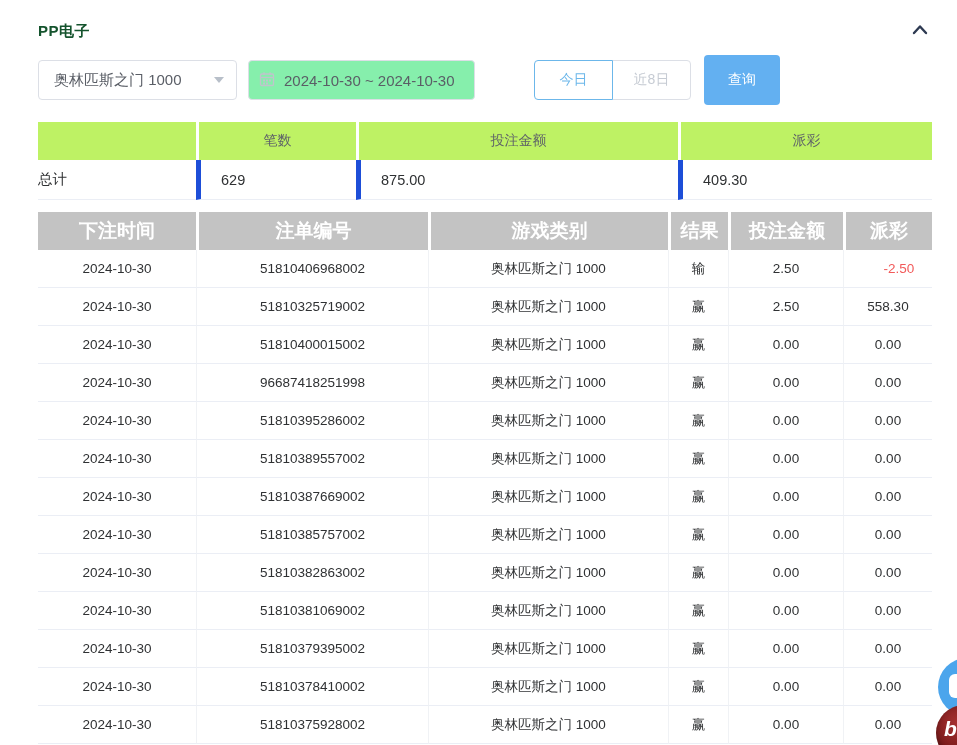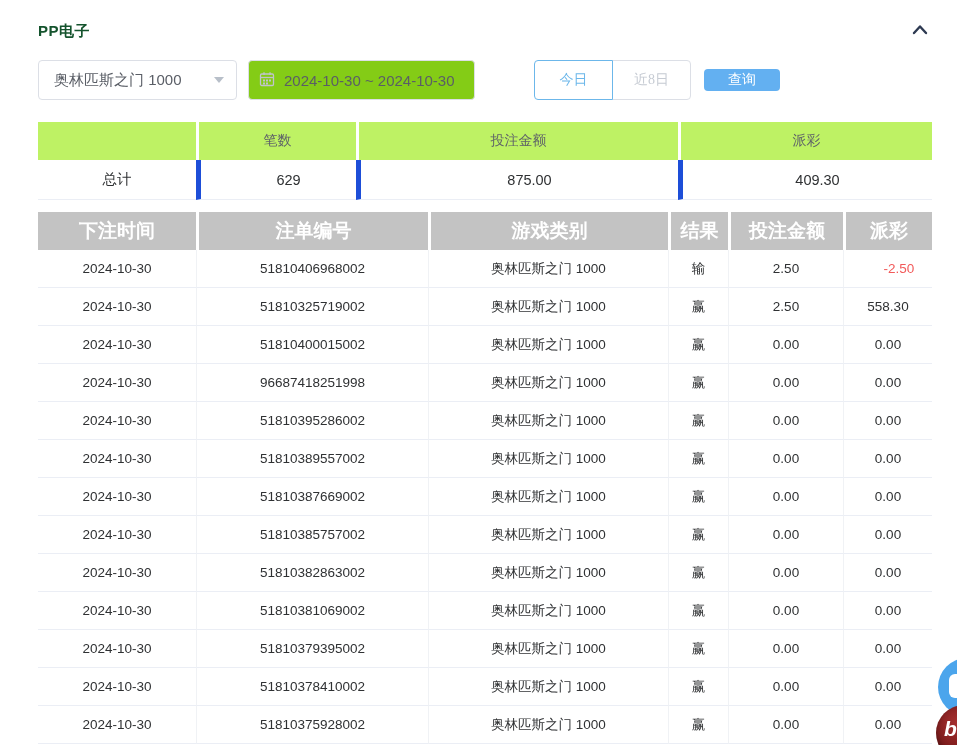--- a/index.html
+++ b/index.html
@@ -15,37 +15,37 @@
 
   
   .filter-row { position:absolute; left:38px; top:60px; height:40px; display:flex; align-items:center; }
   .select-box { width:199px; height:40px; border:1px solid #dcdfe6; border-radius:4px;
                 display:flex; align-items:center; justify-content:space-between;
                 padding:0 12px 0 15px; color:#5a5e66; font-size:15px; cursor:pointer; background:#fff; }
   .caret-down { width:0; height:0; border-left:5px solid transparent; border-right:5px solid transparent;
                 border-top:6px solid #b8bfc9; }
   .date-box { margin-left:11px; width:227px; height:40px; border:1px solid #dcdfe6; border-radius:4px;
               display:flex; align-items:center; gap:9px; padding:0 10px; color:#5a5e66;
-              font-size:15px; cursor:pointer; background:#84cc16; }
+              font-size:15px; cursor:pointer; background:#86efac; }
   .btn-group { margin-left:12px; display:flex; }
   .range-btn { width:79px; height:40px; background:#fff; border:1px solid #dcdfe6;
                color:#c6cbd3; font-size:14px; cursor:pointer; margin-left:-1px; font-family:inherit; }
   .range-btn.first { border-radius:4px 0 0 4px; margin-left:0; }
-  .range-btn.last { border-radius:0 4px 4px 0;font-family:Liberation Serif, serif; }
+  .range-btn.last { border-radius:0 4px 4px 0; }
   .range-btn.active { border-color:#6cb7ea; color:#6cb7ea; position:relative; z-index:1;margin-left:47px; }
-  .search-btn { margin-left:13px; width:76px; height:22px; background:#63b0f1; border:none;
+  .search-btn { margin-left:13px; width:76px; height:50px; background:#63b0f1; border:none;
                 border-radius:4px; color:#fff; font-size:14px; cursor:pointer; font-family:inherit; }
 
   
   table { border-collapse:separate; border-spacing:0; table-layout:fixed; }
   .summary-table { position:absolute; left:38px; top:122px; width:894px; font-size:14px; }
   .summary-table th { background:#bef264; height:38px; font-weight:normal; color:#5f6368;
                       text-align:center; font-size:14px; }
   .summary-table th + th { border-left:3px solid #fff; }
-  .summary-table td { background:#fff; height:40px; text-align:center; color:#2f3133;
+  .summary-table td { background:#fff; height:40px; color:#2f3133;
                       border-bottom:1px solid #ebeef5; font-size:14.5px; }
   .summary-table td + td { border-left:5px solid #1d4ed8;padding-left:20px; }
 
   .detail-table { position:absolute; left:38px; top:212px; width:894px; font-size:13.5px; }
   .detail-table th { background:#c3c3c3; color:#fff; height:38px; font-weight:bold;
                      text-align:center; font-size:19px; }
   .detail-table th + th { border-left:3px solid #fff; }
   .detail-table td { height:38px; text-align:center; color:#2f3133;
                      border-bottom:1px solid #ebeef5; background:#fff; }
   .detail-table td + td { border-left:1px solid #f0f2f5; }

